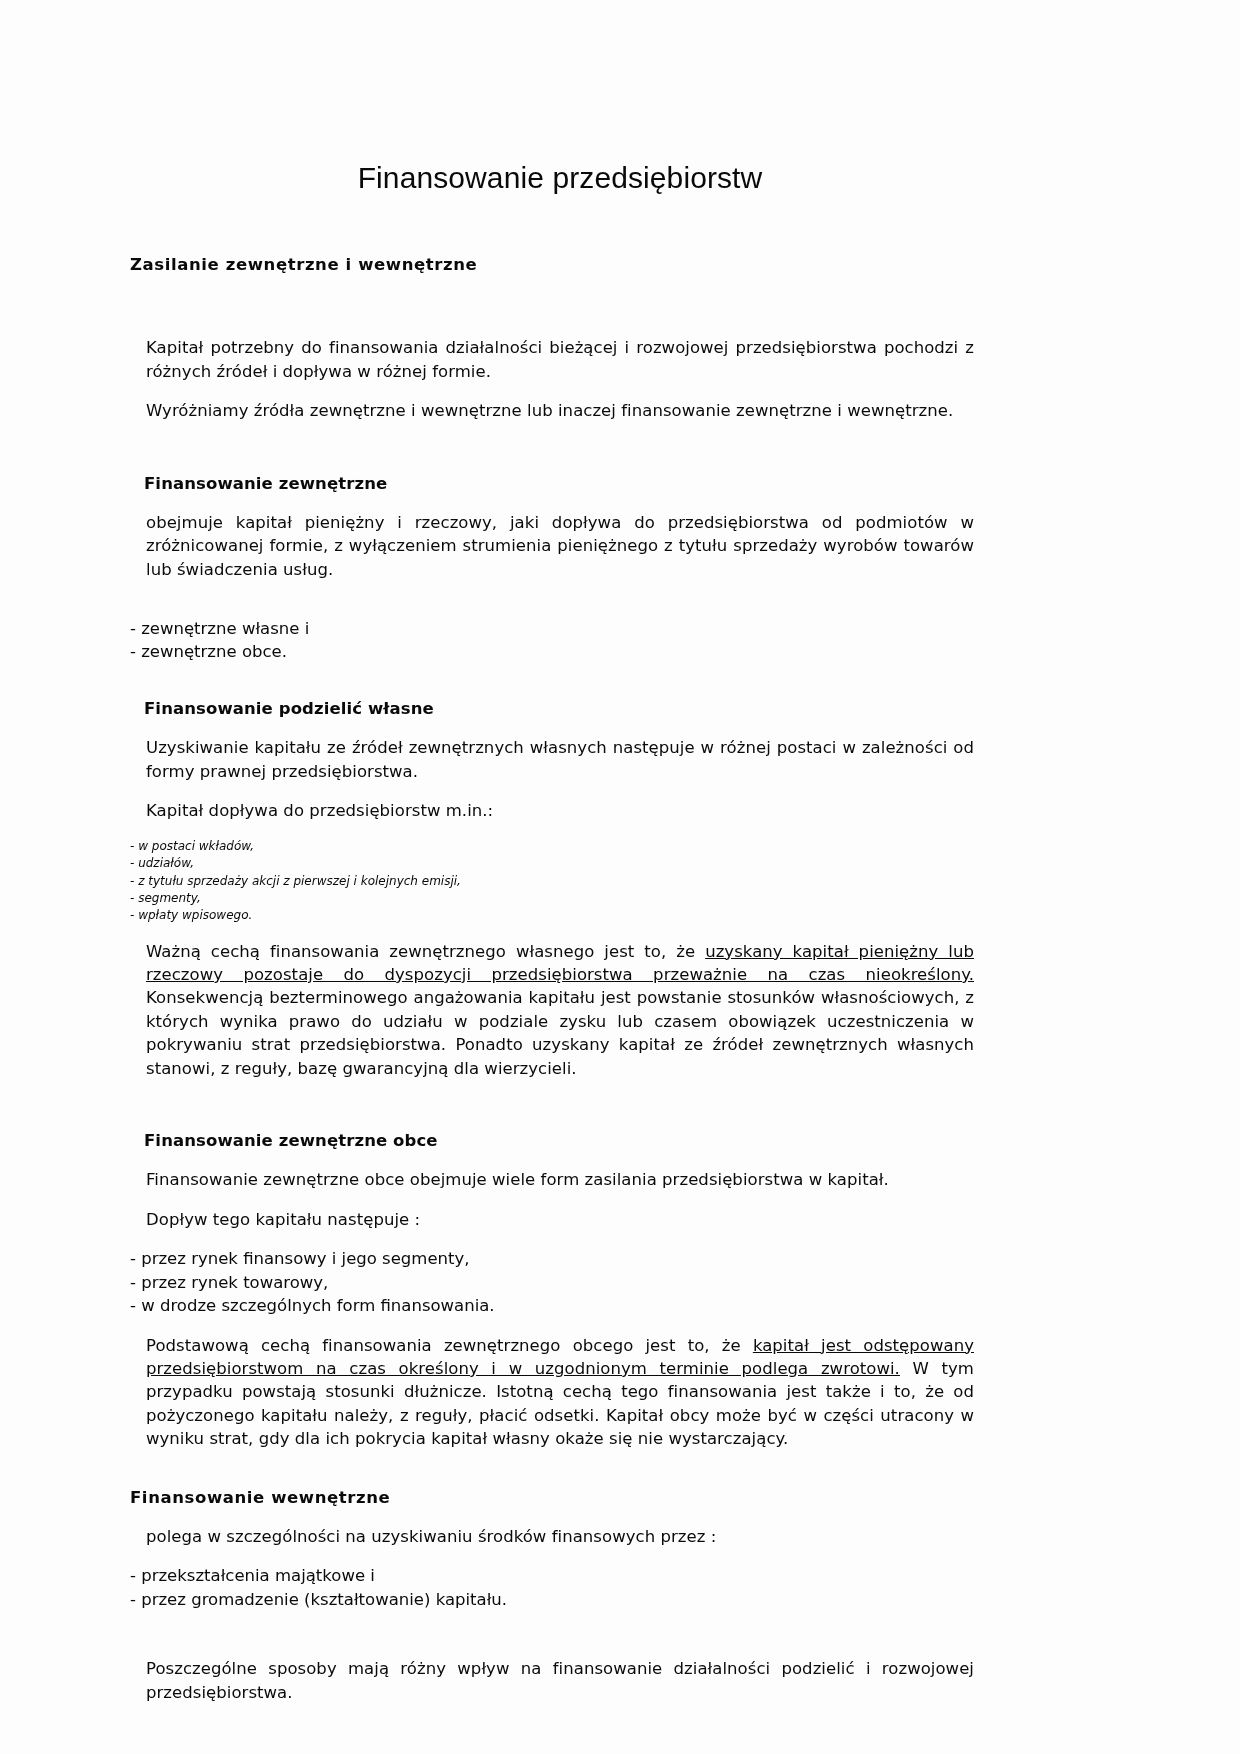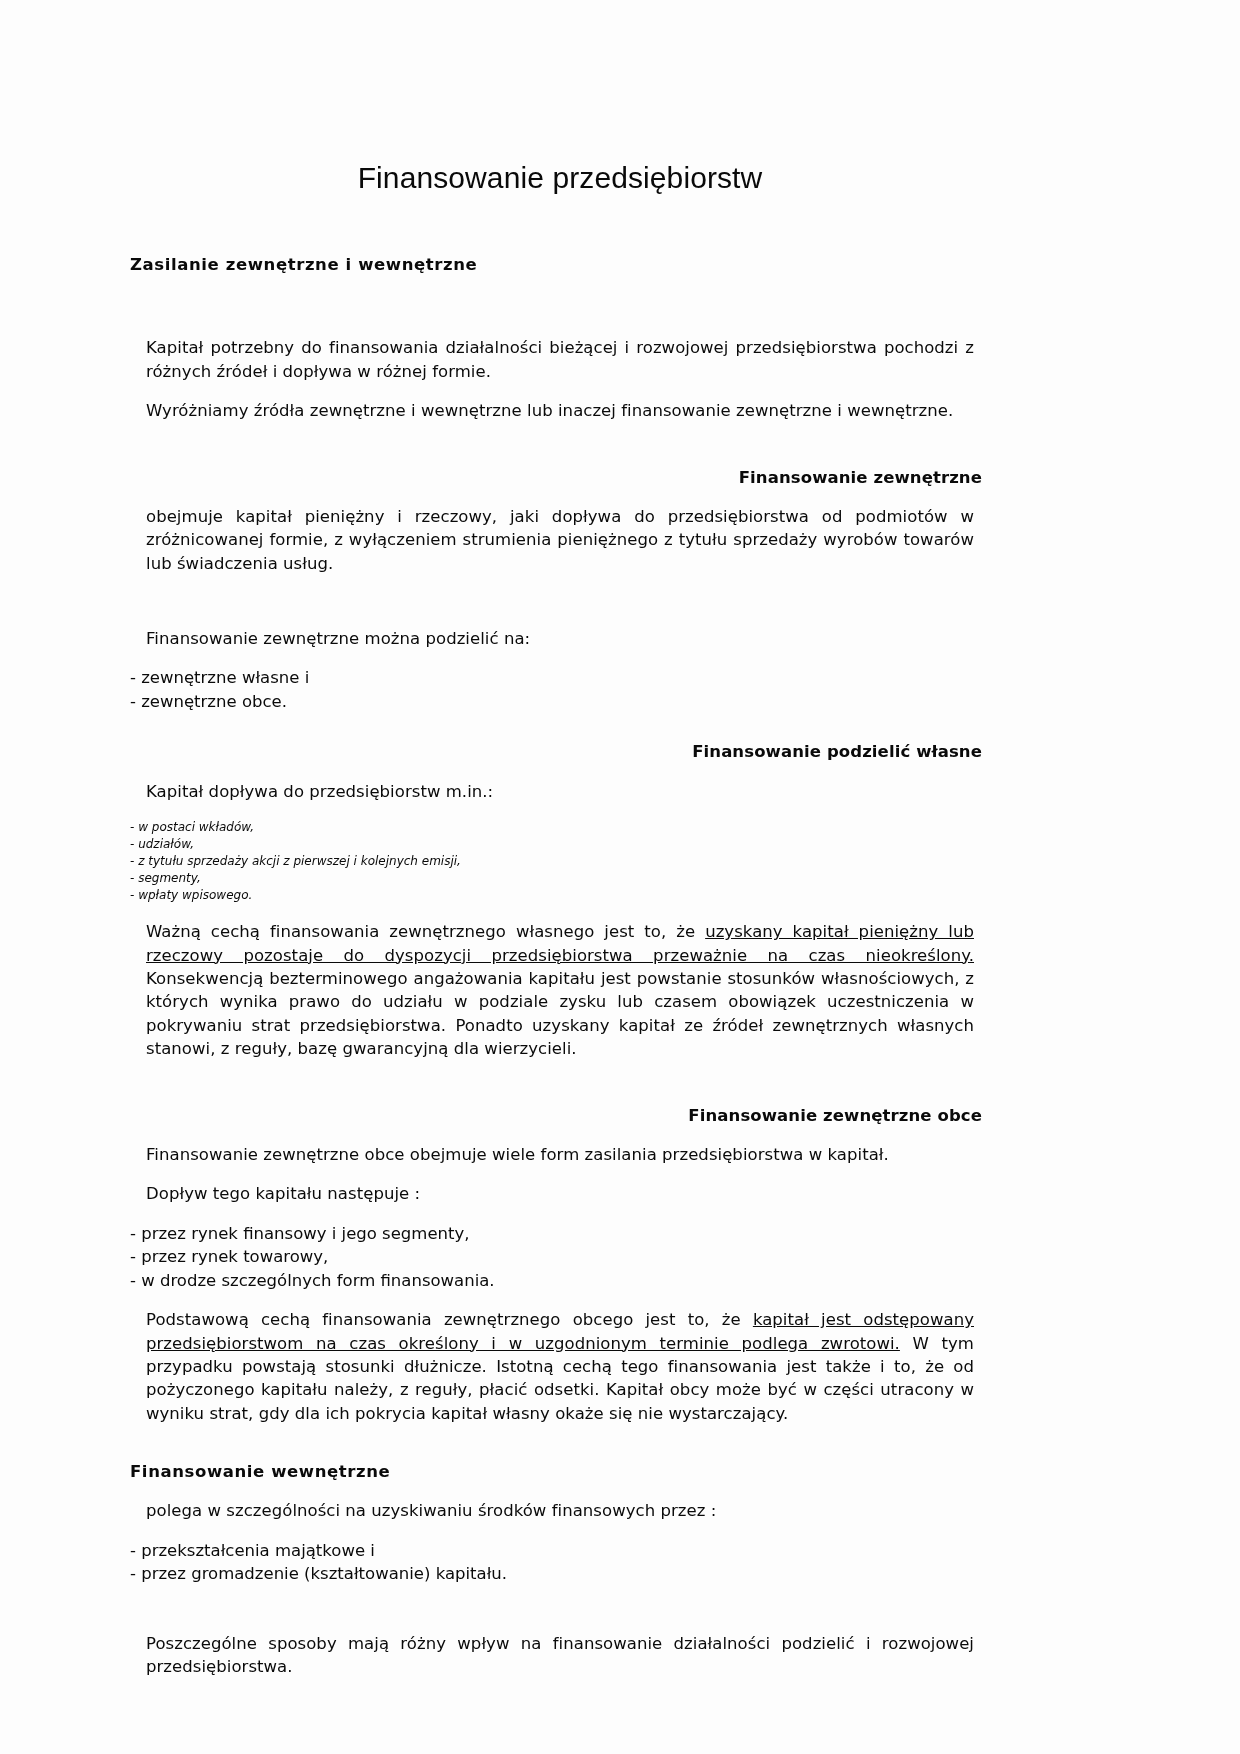--- a/index.html
+++ b/index.html
@@ -43,24 +43,23 @@
   .section-heading-underline {
     font-size: 16.5px;
     font-weight: bold;
     letter-spacing: 0.6px;
     margin: 0;
     line-height: 1.35;
   }
   .section-heading {
     font-size: 16.5px;
     font-weight: bold;
-    margin: 8px;
+    margin: 14px;
     line-height: 1.35;
     letter-spacing: 0.1px;
-    text-align: right;
   }
   p.body {
     font-size: 16.5px;
     margin: 16px;
     line-height: 1.42;
     letter-spacing: 0.05px;
   }
   p.just {
     text-align: justify;
     text-justify: inter-word;
@@ -100,27 +99,27 @@
     <p class="body just">Kapitał potrzebny do finansowania działalności bieżącej i rozwojowej przedsiębiorstwa pochodzi z różnych źródeł i dopływa w różnej formie.</p>
     <p class="body just">Wyróżniamy źródła zewnętrzne i wewnętrzne lub inaczej finansowanie zewnętrzne i wewnętrzne.</p>
 
     <div class="gap-md"></div>
 
     <div class="section-heading">Finansowanie zewnętrzne</div>
     <p class="body just">obejmuje kapitał pieniężny i rzeczowy, jaki dopływa do przedsiębiorstwa od podmiotów w zróżnicowanej formie, z wyłączeniem strumienia pieniężnego z tytułu sprzedaży wyrobów towarów lub świadczenia usług.</p>
 
     <div class="gap-md"></div>
 
-    <p class="body">Finansowanie zewnętrzne można podzielić na:</p>
     <div class="list-line">- zewnętrzne własne i</div>
     <div class="list-line">- zewnętrzne obce.</div>
 
     <div class="gap-md"></div>
 
     <div class="section-heading">Finansowanie podzielić własne</div>
+    <p class="body just">Uzyskiwanie kapitału ze źródeł zewnętrznych własnych następuje w różnej postaci w zależności od formy prawnej przedsiębiorstwa.</p>
     <p class="body">Kapitał dopływa do przedsiębiorstw m.in.:</p>
     <div class="list-line ital">- w postaci wkładów,</div>
     <div class="list-line ital">- udziałów,</div>
     <div class="list-line ital">- z tytułu sprzedaży akcji z pierwszej i kolejnych emisji,</div>
     <div class="list-line ital">- segmenty,</div>
     <div class="list-line ital">- wpłaty wpisowego.</div>
 
     <p class="body just"><span>Ważną cechą finansowania zewnętrznego własnego jest to, że </span><u class="marked">uzyskany kapitał pieniężny lub rzeczowy pozostaje do dyspozycji przedsiębiorstwa przeważnie na czas nieokreślony.</u><span> Konsekwencją bezterminowego angażowania kapitału jest powstanie stosunków własnościowych, z których wynika prawo do udziału w podziale zysku lub czasem obowiązek uczestniczenia w pokrywaniu strat przedsiębiorstwa. Ponadto uzyskany kapitał ze źródeł zewnętrznych własnych stanowi, z reguły, bazę gwarancyjną dla wierzycieli.</span></p>
 
     <div class="gap-md"></div>

